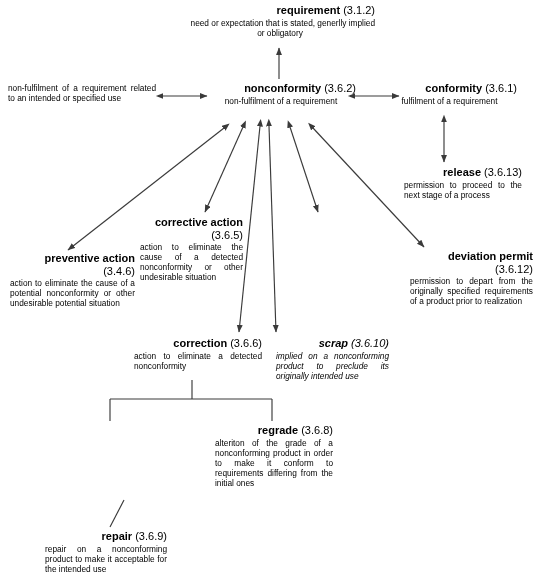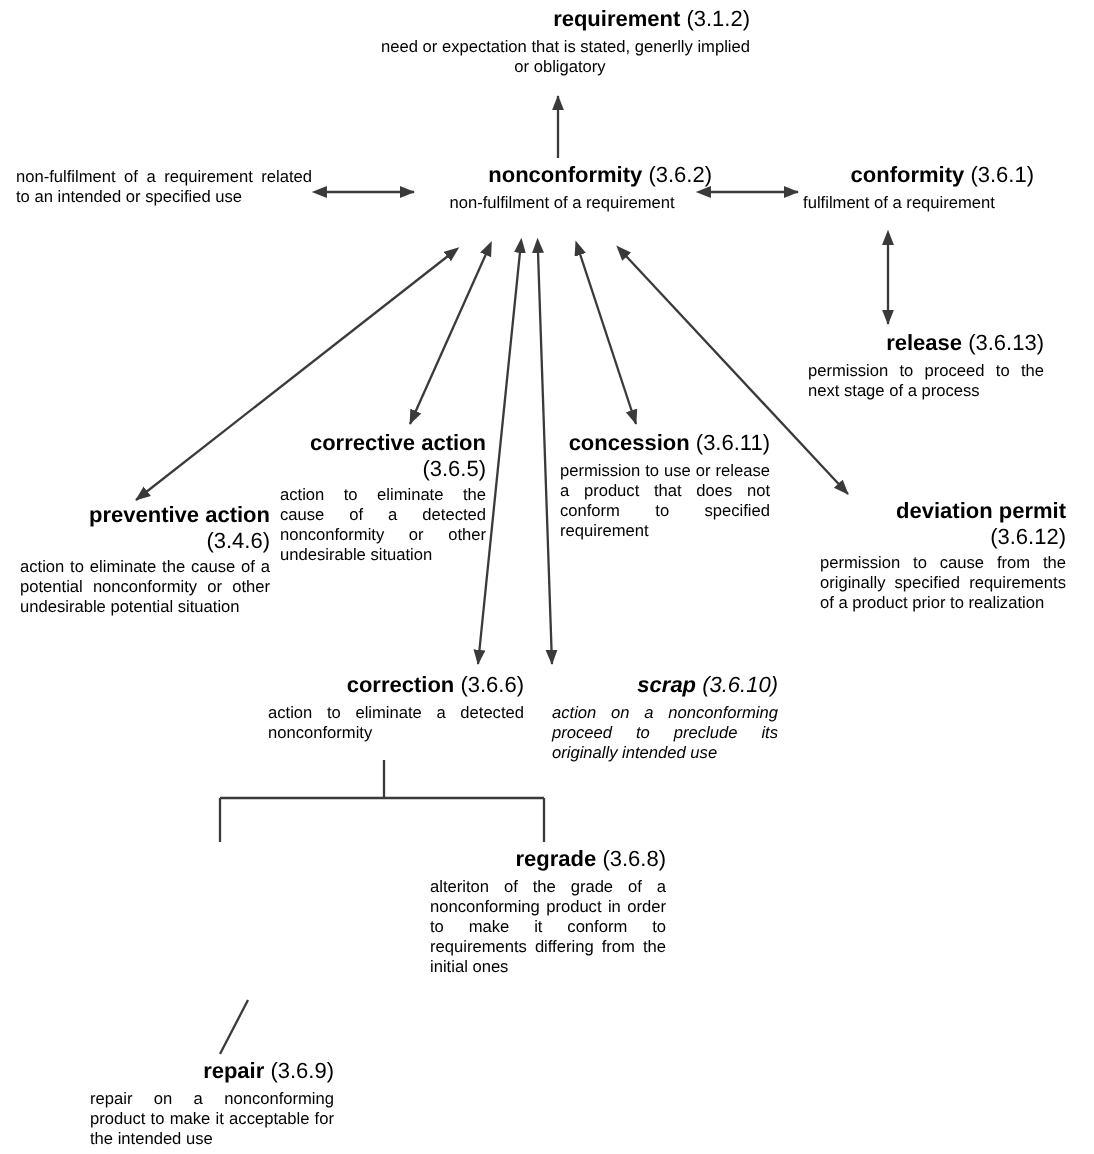--- a/index.html
+++ b/index.html
@@ -133,38 +133,34 @@
   <div class="node left-def" style="left:10px; top:252px; width:125px;">
     <span class="term">preventive action<span class="ref"> (3.4.6)</span></span>
     <span class="def">action to eliminate the cause of a potential nonconformity or other undesirable potential situation</span>
   </div>
 
   <div class="node left-def" style="left:140px; top:216px; width:103px;">
     <span class="term">corrective action<span class="ref"> (3.6.5)</span></span>
     <span class="def">action to eliminate the cause of a detected nonconformity or other undesirable situation</span>
   </div>
 
-  <div class="node left-def" style="left:280px; top:216px; width:105px;">
-    <span class="term">concession<span class="ref"> (3.6.11)</span></span>
-    <span class="def">permission to use or release a product that does not conform to specified requirement</span>
-  </div>
 
   <div class="node left-def" style="left:410px; top:250px; width:123px;">
     <span class="term">deviation permit<span class="ref"> (3.6.12)</span></span>
-    <span class="def">permission to cause from the originally specified requirements of a product prior to realization</span>
+    <span class="def">permission to depart from the originally specified requirements of a product prior to realization</span>
   </div>
 
   <div class="node left-def" style="left:134px; top:337px; width:128px;">
     <span class="term">correction<span class="ref"> (3.6.6)</span></span>
     <span class="def">action to eliminate a detected nonconformity</span>
   </div>
 
   <div class="node left-def" style="left:276px; top:337px; width:113px;font-style:italic;">
     <span class="term">scrap<span class="ref"> (3.6.10)</span></span>
-    <span class="def">action on a nonconforming proceed to preclude its originally intended use</span>
+    <span class="def">implied on a nonconforming product to preclude its originally intended use</span>
   </div>
 
 
   <div class="node left-def" style="left:215px; top:424px; width:118px;">
     <span class="term">regrade<span class="ref"> (3.6.8)</span></span>
     <span class="def">alteriton of the grade of a nonconforming product in order to make it conform to requirements differing from the initial ones</span>
   </div>
 
   <div class="node left-def" style="left:45px; top:530px; width:122px;">
     <span class="term">repair<span class="ref"> (3.6.9)</span></span>

